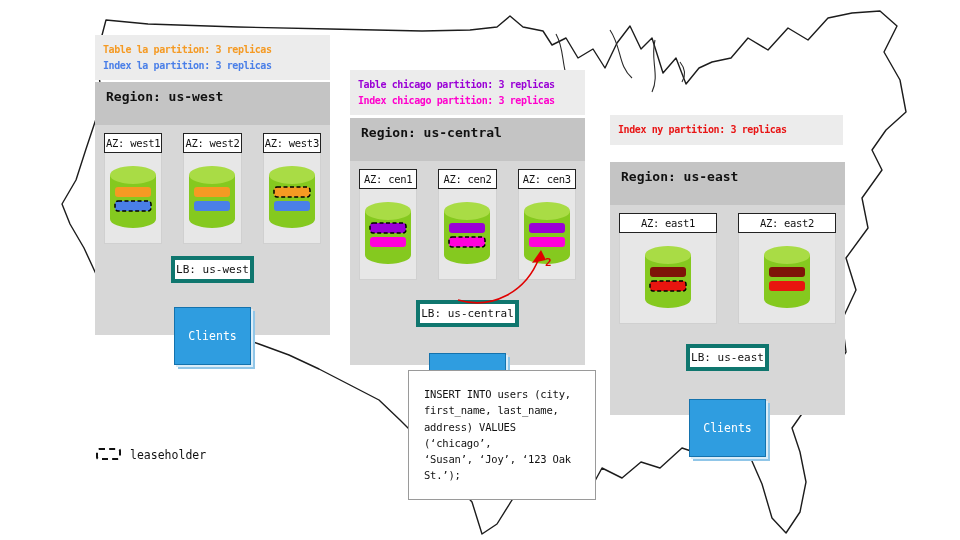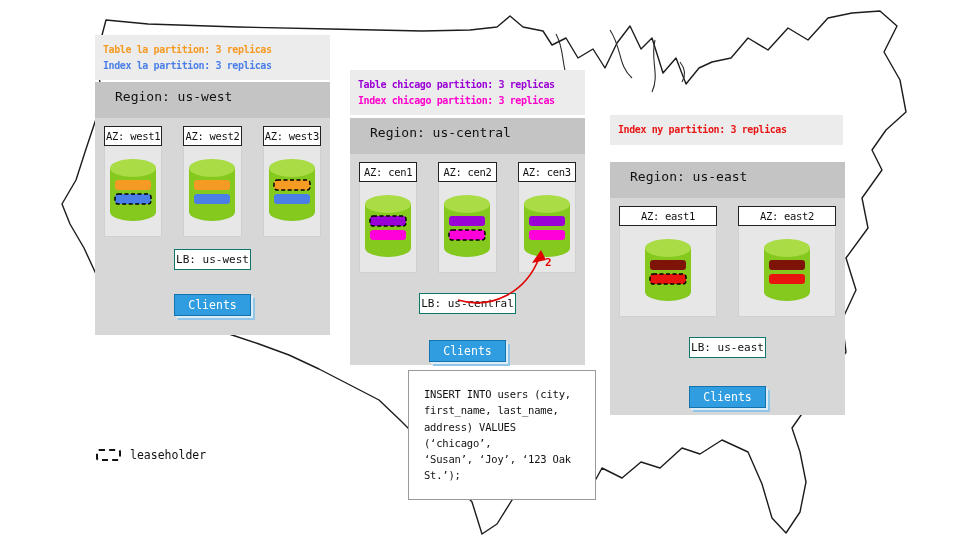--- a/index.html
+++ b/index.html
@@ -15,46 +15,46 @@
   .anno-central{left:350px;top:70px;width:235px}
   .anno-east{left:610px;top:115px;width:233px}
   .west  .line1{color:#f59a23}.west  .line2{color:#4a7fe8}
   .central .line1{color:#9a00d6}.central .line2{color:#ff00cc}
   .east  .line1{color:#c40000}.east  .line2{color:#e81515}
 
   .panel{position:absolute;width:235px;background:#d7d7d7;z-index:1}
   .panel-west{left:95px;top:82px;height:253px}
   .panel-central{left:350px;top:118px;height:247px}
   .panel-east{left:610px;top:162px;height:253px}
-  .panel-header{height:36px;background:#c4c4c4;font-weight:normal;font-size:13px;line-height:30px;padding-left:20px}
+  .panel-header{height:43px;background:#c4c4c4;font-weight:bold;font-size:13px;line-height:30px;padding-left:11px}
 
   .az-row{display:flex;gap:21px;padding:8px 9px 0}
   .az{flex:1;min-width:0}
   .az-label{background:#fff;border:1px solid #222;font-size:10.5px;text-align:center;padding:3px 0;letter-spacing:-0.3px}
   .az-body{background:#e7e7e7;border:1px solid #d0d0d0;border-top:none;display:flex;justify-content:center;padding:10px 0 12px}
   svg.cyl{width:50px;height:68px;display:block}
   .cyl-fill{fill:#85c91f}
   .cyl-top{fill:#a9dc45}
   .bar-orange{fill:#f59a23}.bar-blue{fill:#4a7fe8}
   .bar-purple{fill:#9a00d6}.bar-magenta{fill:#ff00db}
   .bar-darkred{fill:#7e1408}.bar-red{fill:#e8150f}
   .dashed{stroke:#000;stroke-width:1.5;stroke-dasharray:4 2.5}
 
-  .lb{margin:12px auto 0;background:#fff;border:1px solid #0f766e;font-size:11px;padding:3px 1px;width:max-content}
+  .lb{margin:12px auto 0;background:#fff;border:4px solid #0f766e;font-size:11px;padding:3px 1px;width:max-content}
   .panel-central .lb{margin-top:20px}
   .panel-east .lb{margin-top:20px}
   .clients{margin:24px auto 0;width:max-content;background:#2f9de0;border:1px solid #1472ad;color:#fff;
-           font-size:11.5px;padding:3px 13px;box-shadow:2px 2px 0 0 #dcedf8,4px 4px 0 0 #90c6e8}
+           font-size:11.5px;padding:21px 13px;box-shadow:2px 2px 0 0 #dcedf8,4px 4px 0 0 #90c6e8}
   .panel-central .clients{margin-top:26px}
   .panel-east .clients{margin-top:28px}
 
   .sql{position:absolute;left:408px;top:370px;width:188px;background:#fff;border:1px solid #9a9a9a;
        padding:15px;font-size:10.5px;line-height:1.55;letter-spacing:-0.2px;white-space:pre-wrap;z-index:3}
 
-  .legend{position:absolute;left:96px;top:448px;display:flex;align-items:center;gap:9px;font-size:11.5px;z-index:1}
+  .legend{position:absolute;left:96px;top:448px;display:flex;align-items:flex-start;gap:9px;font-size:11.5px;z-index:1}
   .legend-swatch{width:25px;height:12px;border:2px dashed #111;border-radius:3px;background:#fff}
 
   .arrow-label{position:absolute;left:545px;top:256px;color:#e00000;font-size:11px;font-weight:bold;z-index:3}
 </style>
 </head>
 <body>
 
 <svg class="layer map-layer" viewBox="0 0 960 540">
   <path d="M106,20 L148,24 238,27 330,29 422,31 470,30 497,27 510,16 523,27 543,31 552,45 566,38 578,58 593,49 605,68 617,43 630,26 641,49 652,38 663,73 676,58 686,84 699,68 712,62 731,58 748,38 768,50 788,28 808,40 828,18 852,13 880,11 897,26 884,52 900,80 906,112 886,130 872,150 882,170 862,198 868,228 846,258 856,290 842,320 846,352 826,382 806,408 792,428 800,452 806,482 800,512 786,533 772,518 762,484 748,452 722,440 700,454 682,448 660,468 641,462 622,478 602,468 590,490 571,479 552,468 532,484 512,500 497,524 482,534 472,502 443,470 421,441 400,420 379,400 350,385 319,369 289,355 259,344 229,334 199,324 168,314 139,304 114,297 96,274 84,248 70,224 62,204 76,180 86,149 96,119 101,89 96,58 Z" fill="none" stroke="#1c1c1c" stroke-width="1.4" stroke-linejoin="round"></path>
   <path d="M556,34 C566,52 560,70 572,86 M610,30 C622,48 618,66 632,78 M655,40 C650,60 660,75 652,92 M680,62 q8,10 2,20" fill="none" stroke="#2a2a2a" stroke-width="1.1"></path>

